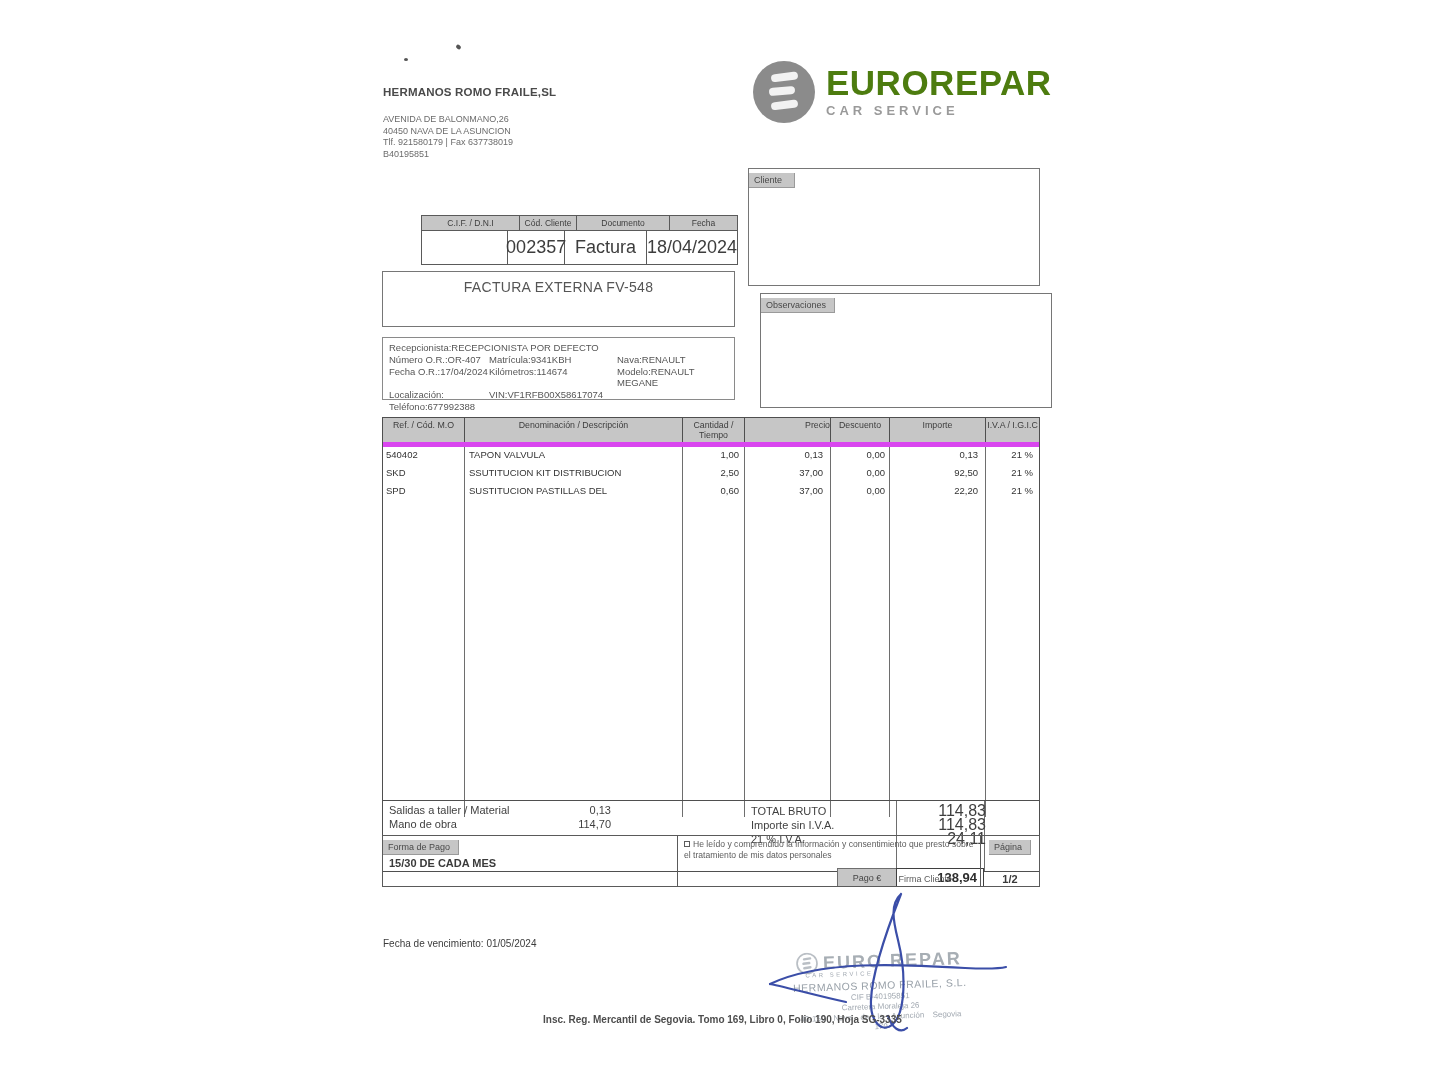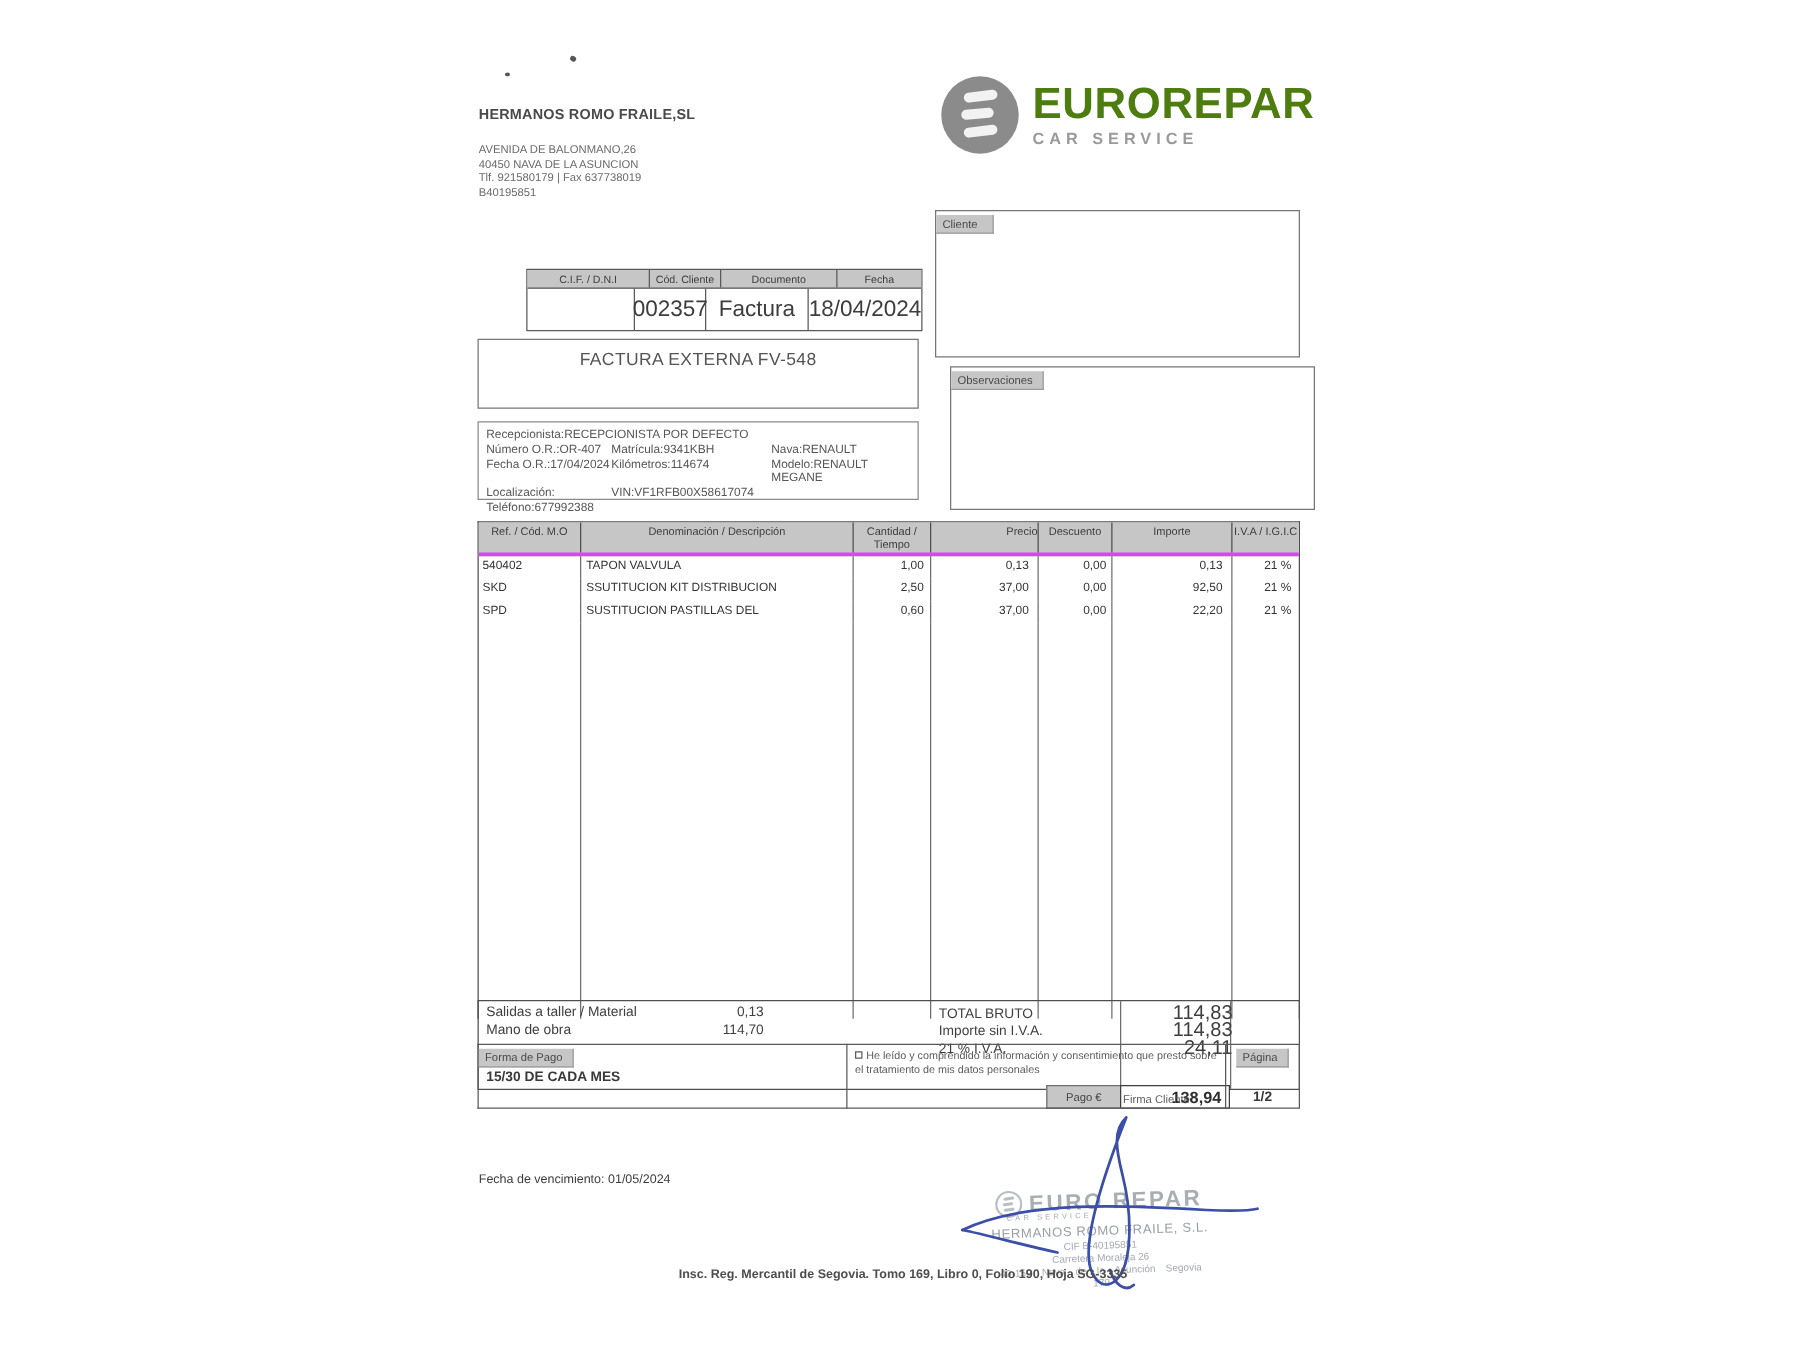--- a/index.html
+++ b/index.html
@@ -46,21 +46,21 @@
            border:1.5px solid #8a8a8a; padding:4px 0 0 6px; font-size:9.5px; color:#565656; line-height:11.8px; }
   .recep-row { display:flex; }
   .rc1 { width:100px; } .rc2 { width:128px; } .rc3 { flex:1; }
 
   
   .cliente-box  { left:748px; top:168px; width:292px; height:118px; }
   .observ-box   { left:760px; top:293px; width:292px; height:115px; }
 
   
   .items { position:absolute; left:382px; top:417px; width:658px; border:1.5px solid #4f4f4f; border-bottom:none; }
-  .items-head { display:flex; background:#c6c6c6; border-bottom:3px solid #d946ef; }
+  .items-head { display:flex; background:#c6c6c6; border-bottom:5px solid #d946ef; }
   .items-head > div { font-size:8.8px; color:#3d3d3d; text-align:center; padding:2px 0; border-right:1px solid #4f4f4f; }
   .items-head > div:last-child { border-right:none; }
   .irow { display:flex; height:18px; align-items:flex-start; }
   .irow > div { font-size:9.5px; color:#333; padding-top:2px; border-right:1px solid #6e6e6e; height:100%; }
   .irow > div:last-child { border-right:none; }
   .ifiller { display:flex; height:316px; }
   .ifiller > div { border-right:1px solid #6e6e6e; height:100%; }
   .ifiller > div:last-child { border-right:none; }
   .ic1 { width:82px; padding-left:3px; }
   .ic2 { width:218px; padding-left:4px; }

